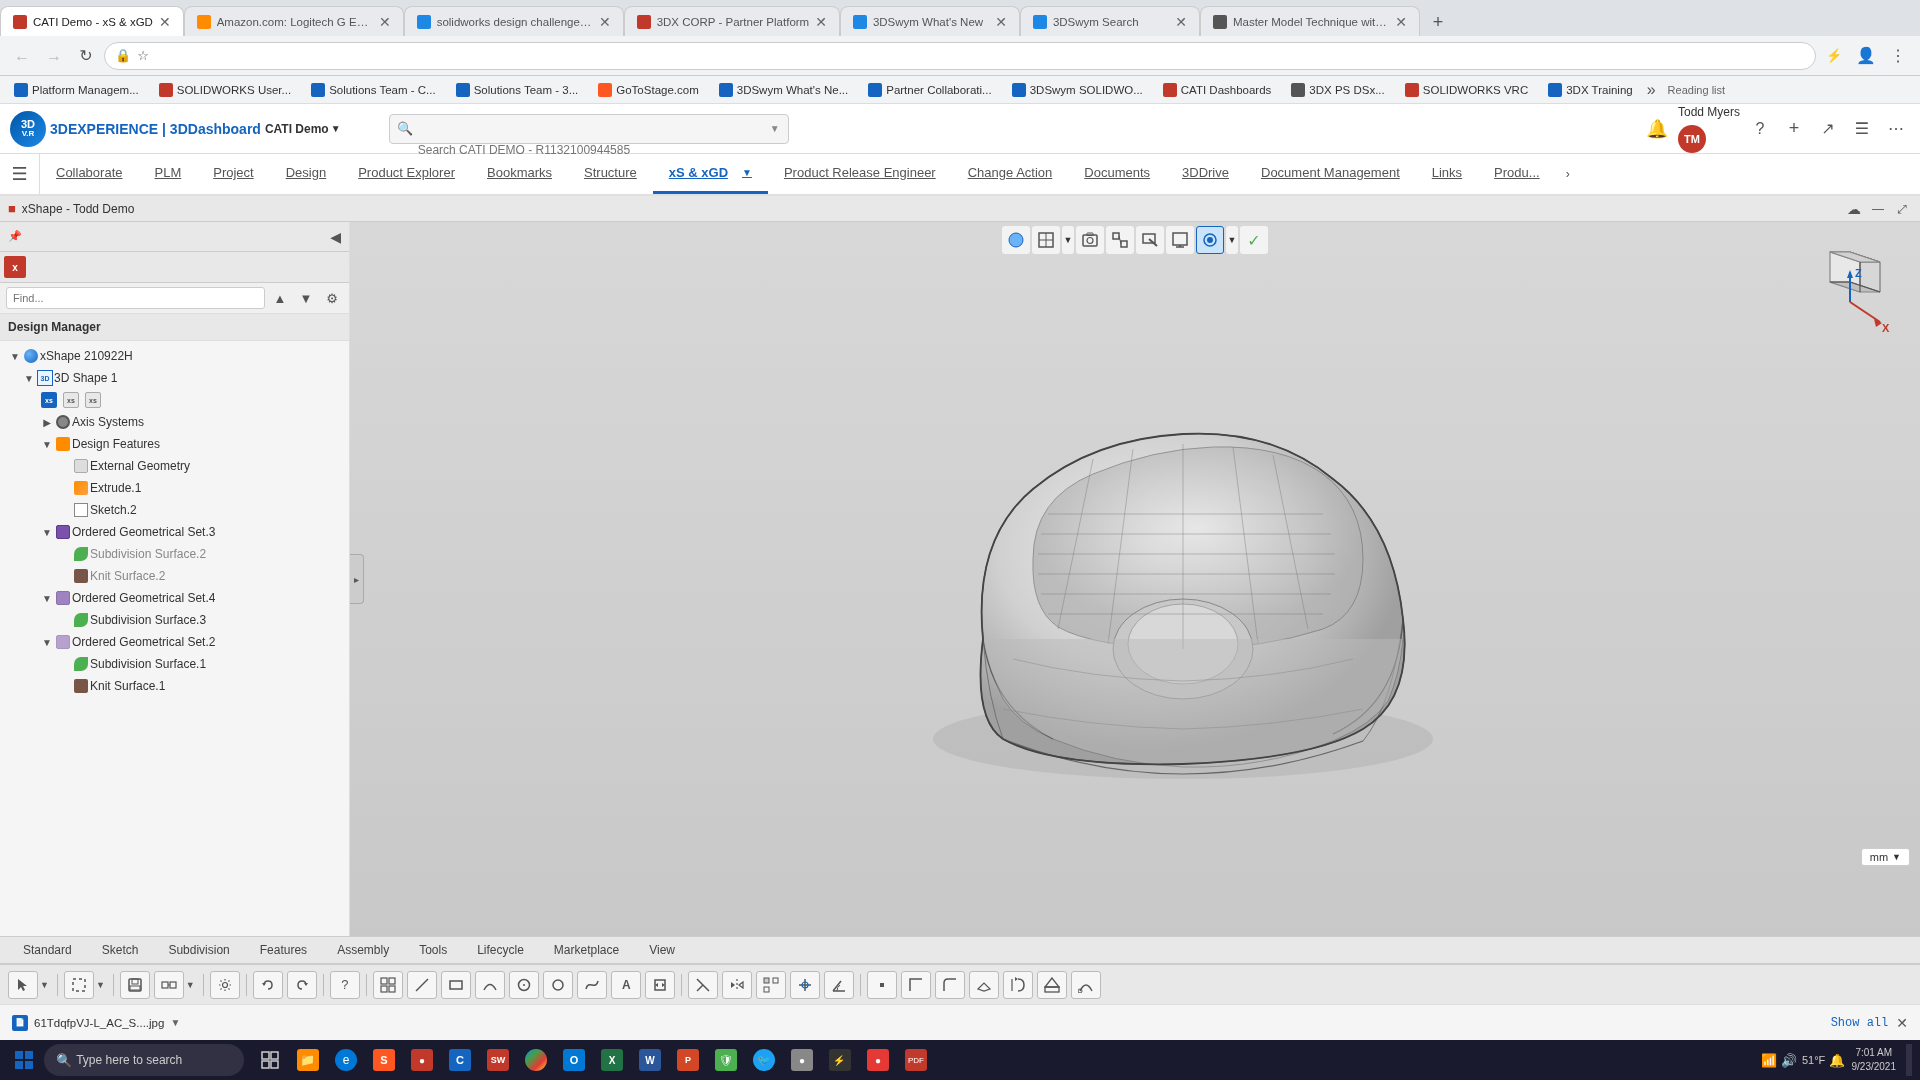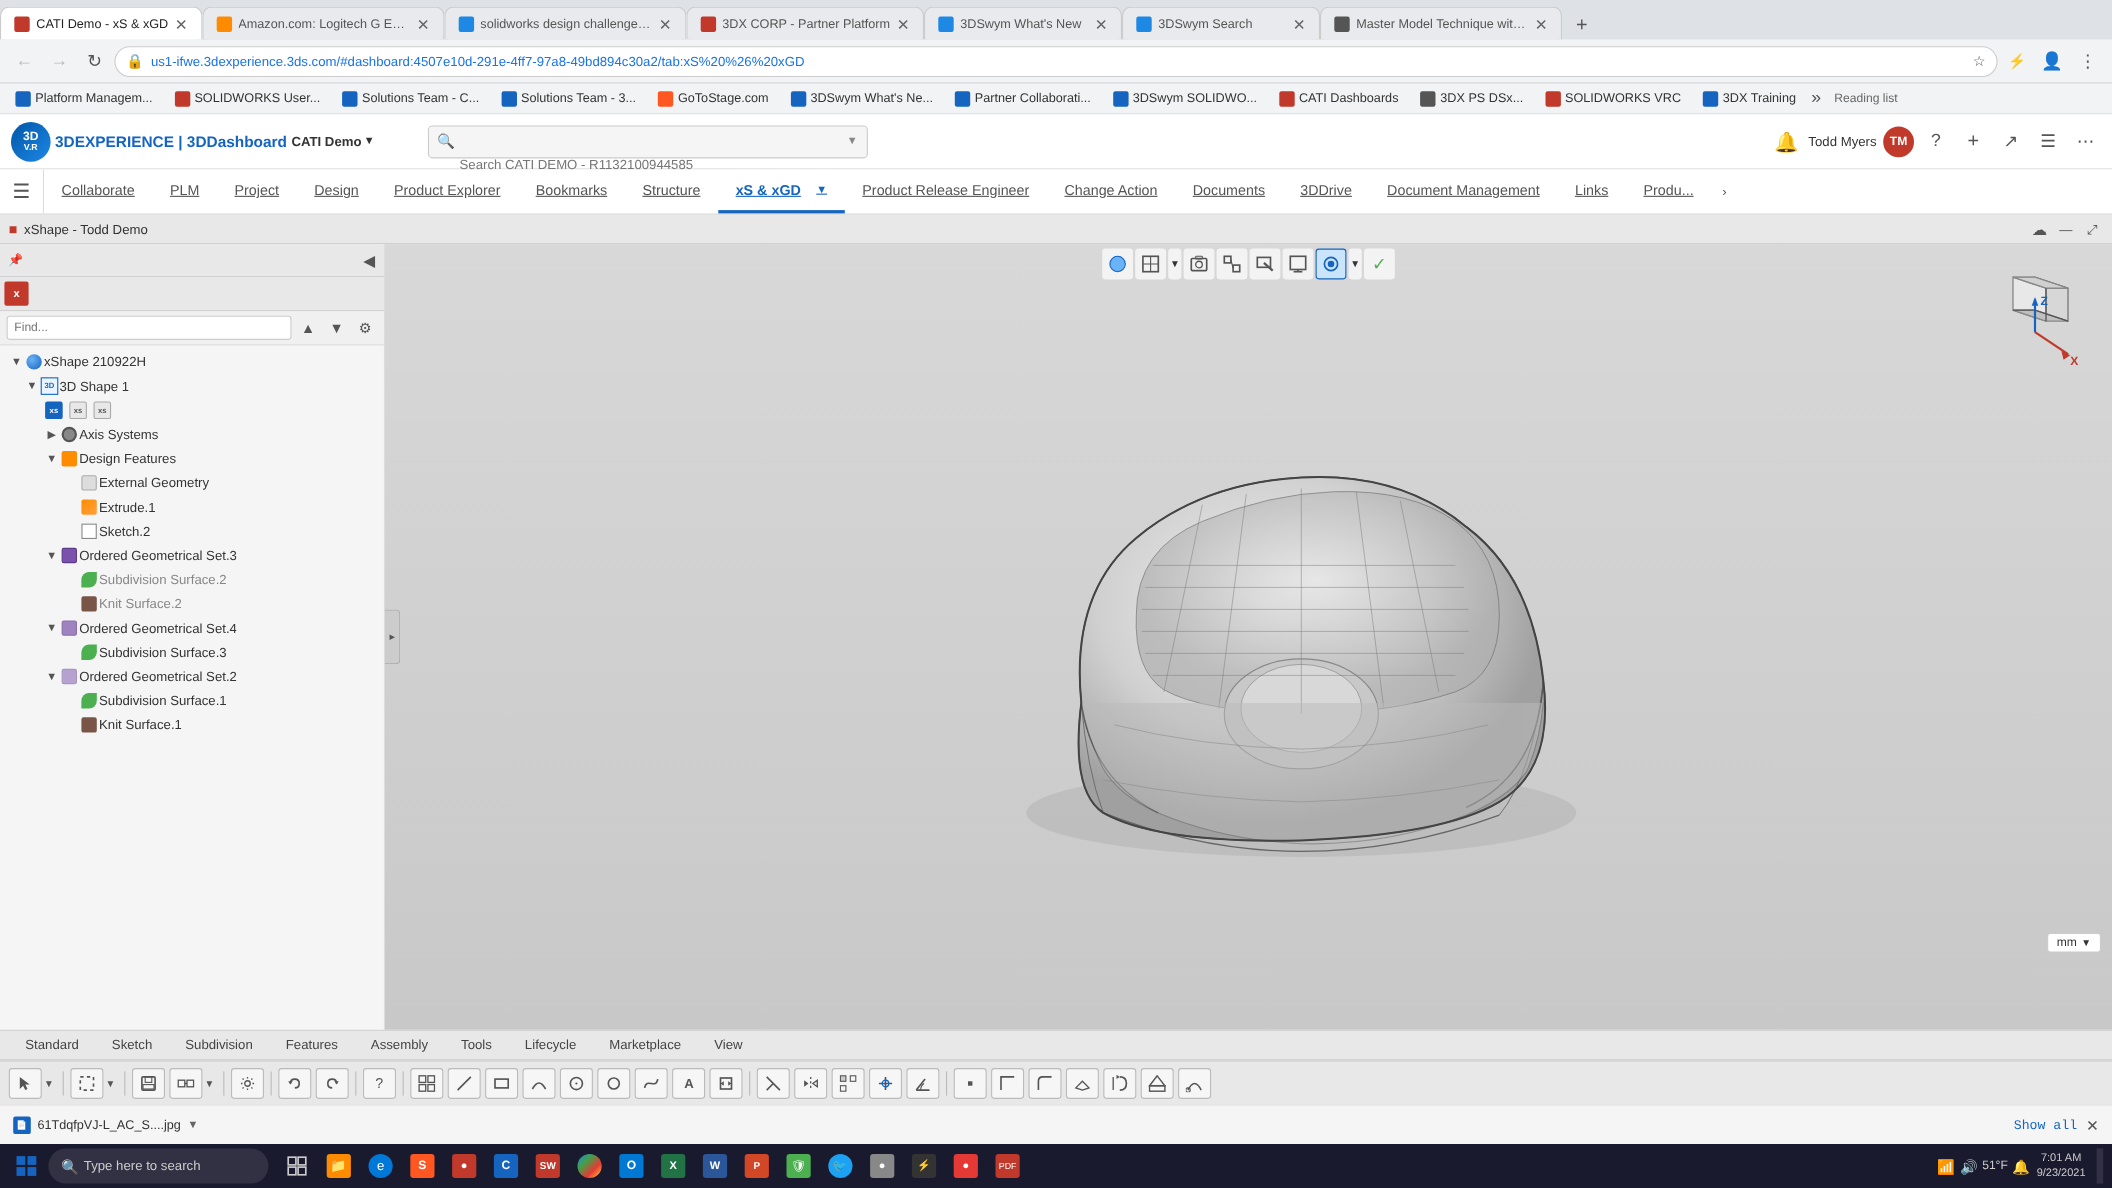--- a/index.html
+++ b/index.html
@@ -27,21 +27,21 @@
     .app-header { background: #fff; border-bottom: 1px solid #ddd; display: flex; align-items: center; height: 50px; padding: 0 10px; gap: 8px; }
     .app-logo { display: flex; align-items: center; gap: 4px; }
     .logo-circle { width: 36px; height: 36px; background: linear-gradient(135deg, #0057a8, #1e88e5); border-radius: 50%; display: flex; align-items: center; justify-content: center; color: #fff; font-size: 10px; font-weight: bold; }
     .app-title { font-size: 14px; color: #333; }
     .app-title span { color: #1565c0; font-weight: bold; }
     .demo-name { display: flex; align-items: center; gap: 2px; color: #333; font-weight: bold; cursor: pointer; }
     .search-bar { flex: 1; max-width: 400px; height: 30px; background: #f5f5f5; border: 1px solid #ccc; border-radius: 4px; display: flex; align-items: center; padding: 0 8px; gap: 4px; margin: 0 auto; }
     .search-input { flex: 1; border: none; background: transparent; font-size: 12px; outline: none; color: #555; margin-top: 43px; }
     .header-icons { display: flex; align-items: center; gap: 6px; margin-left: auto; }
     .header-icon { width: 28px; height: 28px; display: flex; align-items: center; justify-content: center; color: #555; cursor: pointer; font-size: 16px; }
-    .user-badge { display: flex; align-items: center; gap: 6px; cursor: pointer; }
+    .user-badge { display: flex; align-items: flex-start; gap: 6px; cursor: pointer; flex-direction: column; }
     .user-name { font-size: 12px; color: #333; }
     .user-avatar { width: 28px; height: 28px; background: #c0392b; border-radius: 50%; display: flex; align-items: center; justify-content: center; color: #fff; font-size: 11px; font-weight: bold; }
 
     
     .app-nav { background: #fff; border-bottom: 2px solid #e0e0e0; display: flex; align-items: center; height: 42px; padding: 0; }
     .app-nav-item { padding: 0 16px; height: 100%; display: flex; align-items: center; font-size: 13px; color: #555; cursor: pointer; border-bottom: 3px solid transparent; white-space: nowrap; text-decoration: underline; }
     .app-nav-item.active { color: #1565c0; border-bottom: 3px solid #1565c0; font-weight: 600; }
     .app-nav-dropdown { display: flex; align-items: center; gap: 11px; }
     .nav-more { padding: 0 10px; height: 100%; display: flex; align-items: center; color: #555; cursor: pointer; }
 
@@ -154,21 +154,20 @@
   </div>
   <div class="tab-new">+</div>
 </div>
 
 <div class="nav-bar">
   <div class="nav-btn disabled">←</div>
   <div class="nav-btn disabled">→</div>
   <div class="nav-btn">↻</div>
   <div class="address-bar">
     <span style="color:#4caf50;font-size:13px;">🔒</span>
-    <span class="address-bar-url">us1-ifwe.3dexperience.3ds.com/#dashboard:4507e10d-291e-4ff7-97a8-49bd894c30a2/tab:xS%20%26%20xGD</span>
     <span style="color:#555;font-size:13px;">☆</span>
   </div>
   <div class="nav-btn" style="font-size:13px;">⚡</div>
   <div class="nav-btn">👤</div>
   <div class="nav-btn">⋮</div>
 </div>
 
 <div class="bookmarks-bar">
   <div class="bookmark-item">
     <div class="bookmark-icon" style="background:#1565c0;"></div>
@@ -335,20 +334,21 @@
       <div style="width:22px;height:22px;display:flex;align-items:center;justify-content:center;background:#c0392b;border-radius:2px;cursor:pointer;">
         <span style="color:#fff;font-size:10px;font-weight:bold;">x</span>
       </div>
     </div>
     <div class="panel-toolbar">
       <input class="panel-search" placeholder="Find..." style="">
       <div class="panel-icon-btn">▲</div>
       <div class="panel-icon-btn">▼</div>
       <div class="panel-icon-btn">⚙</div>
     </div>
+    <div class="panel-title">Design Manager</div>
 
     <div class="tree-area">
 
       <div class="tree-item">
         <div class="tree-indent" style="width:4px;"></div>
         <div class="tree-expand">▼</div>
         <div class="tree-icon">
           <div class="icon-blue-sphere"></div>
         </div>
         <span class="tree-label">xShape 210922H</span>

